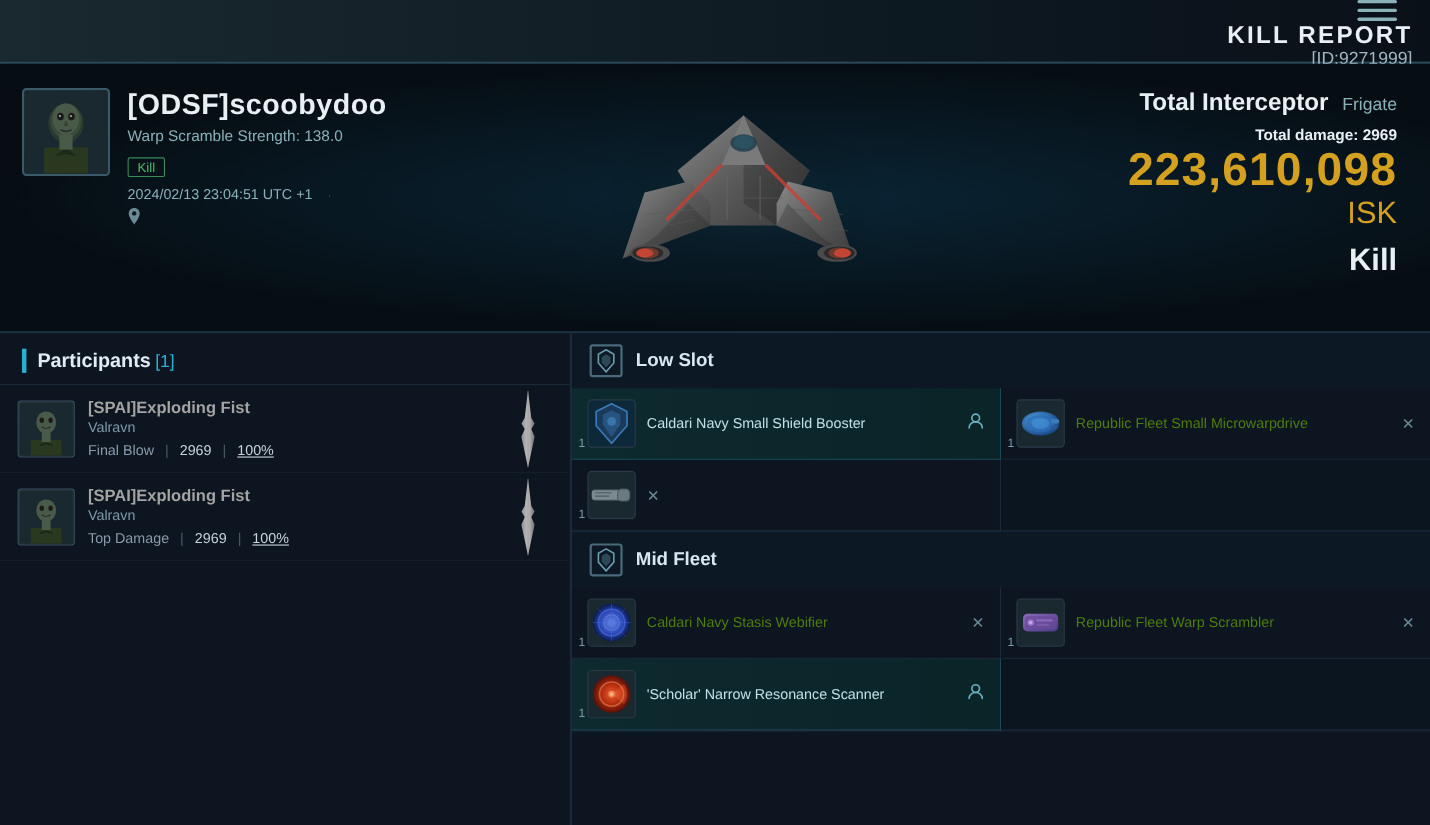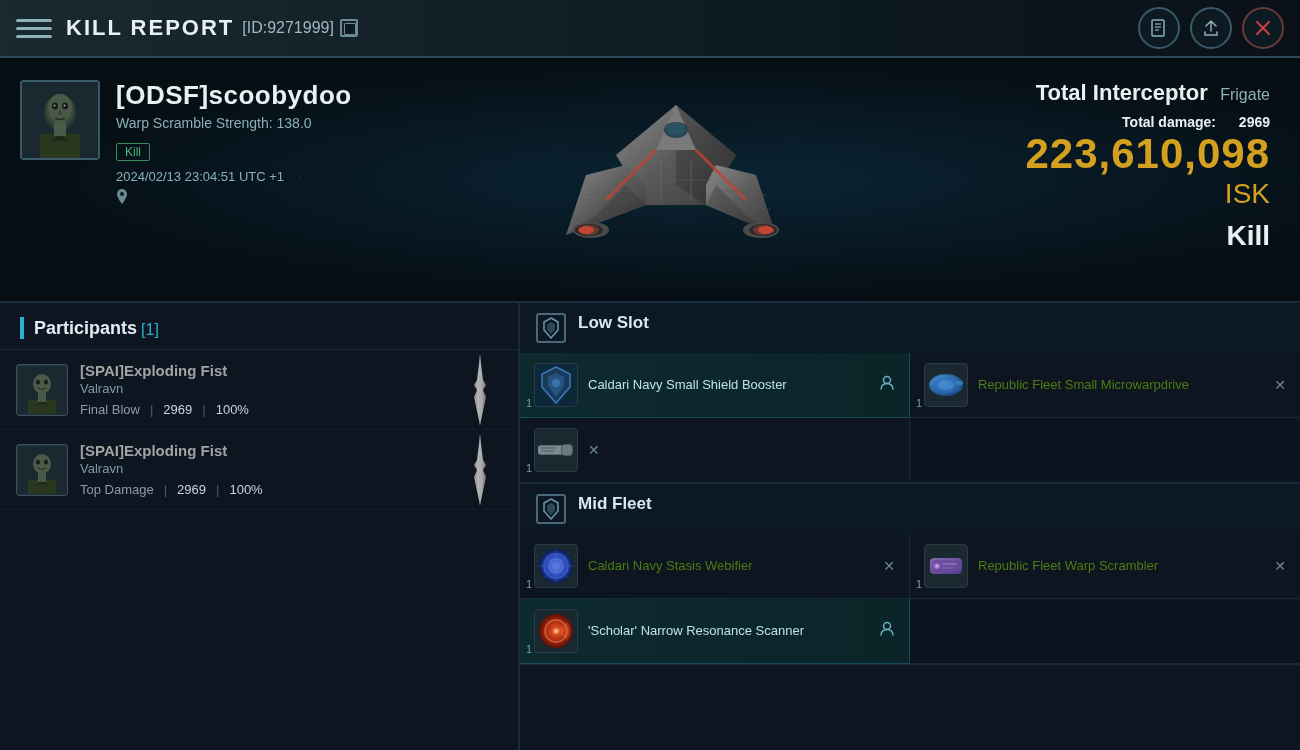--- a/index.html
+++ b/index.html
@@ -8,26 +8,27 @@
       height: 750px;
       background: #0a0e14;
       font-family: 'Segoe UI', Arial, sans-serif;
       color: #c8d0d8;
       overflow: hidden;
     }
 
     
     .header {
       display: flex;
-      align-items: center;
+      align-items: flex-end;
       background: linear-gradient(90deg, #1a2830 0%, #0d1a22 60%, #0a1018 100%);
       border-bottom: 2px solid #2a4a5a;
       height: 58px;
       padding: 0 16px;
       position: relative;
+      flex-direction: column;
     }
     .header-menu-icon {
       width: 36px;
       height: 36px;
       display: flex;
       flex-direction: column;
       justify-content: center;
       gap: 5px;
       cursor: pointer;
       margin-right: 14px;
@@ -184,21 +185,20 @@
       margin-left: 8px;
     }
     .total-damage-label {
       font-size: 14px;
       color: #8ab0b8;
       margin-top: 8px;
     }
     .total-damage-label span {
       color: #e8f0f4;
       font-weight: 600;
-      margin-left: 19px;
     }
     .isk-value {
       font-size: 42px;
       font-weight: 700;
       color: #d4a020;
       margin-top: 6px;
       letter-spacing: 1px;
     }
     .isk-label {
       font-size: 28px;
@@ -287,20 +287,21 @@
       color: #8a9aaa;
     }
     .participant-blow {
       color: #8a9aaa;
     }
     .participant-dmg {
       color: #c8d4dc;
     }
     .participant-pct {
       color: #c8d4dc;
+      text-decoration: underline;
     }
     .separator { color: #4a5a6a; }
     .participant-weapon {
       flex-shrink: 0;
       width: 44px;
       height: 44px;
       display: flex;
       align-items: center;
       justify-content: center;
     }
@@ -310,21 +311,21 @@
       flex: 1;
       overflow: hidden;
       display: flex;
       flex-direction: column;
     }
     .slot-section {
       border-bottom: 1px solid #1a2a3a;
     }
     .slot-header {
       display: flex;
-      align-items: flex-start;
+      align-items: center;
       padding: 10px 16px;
       background: #0d1825;
       gap: 12px;
     }
     .slot-icon {
       width: 30px;
       height: 30px;
       border: 2px solid #4a6a7a;
       border-radius: 3px;
       display: flex;

